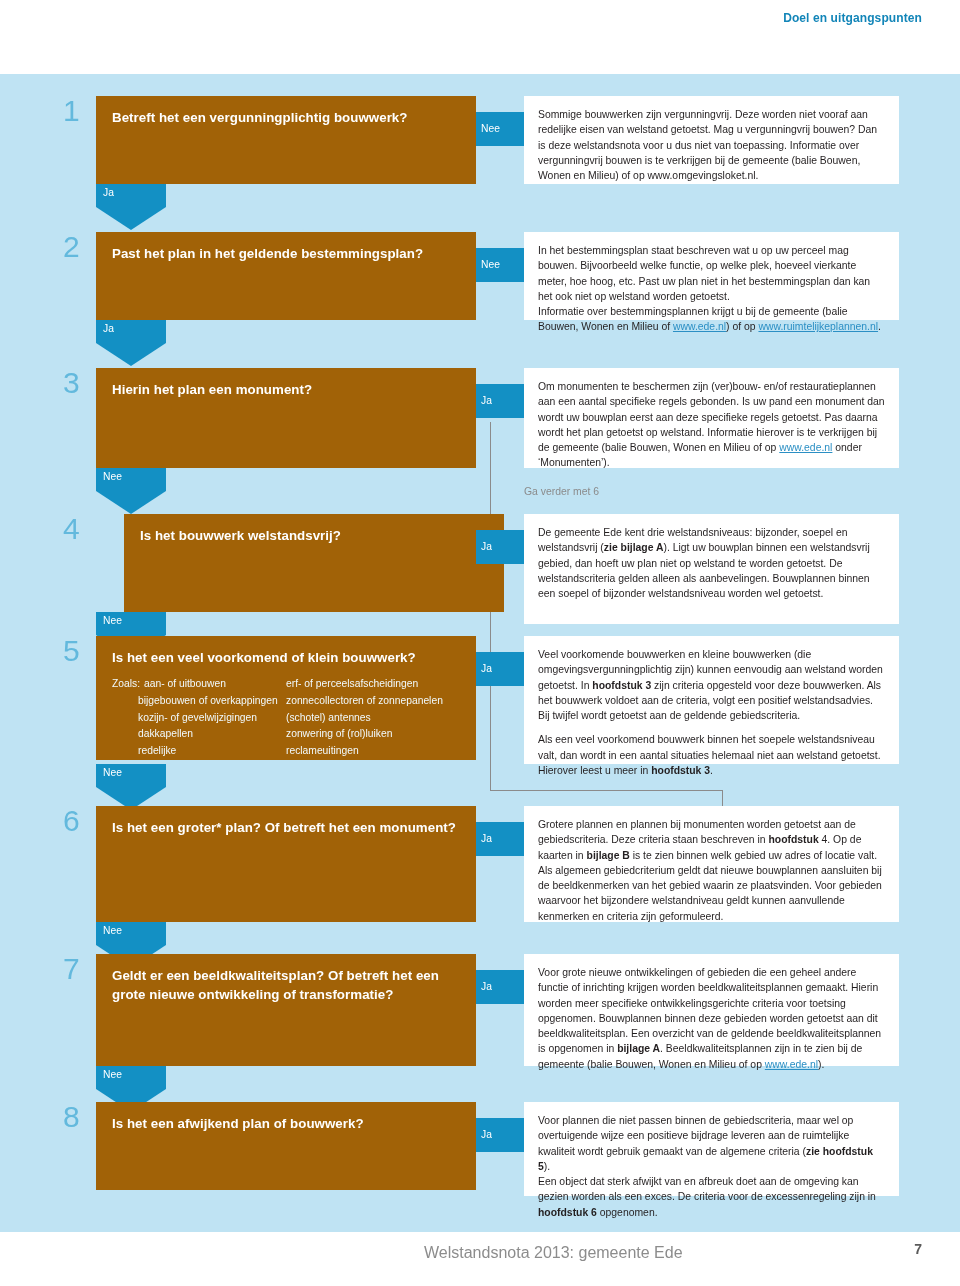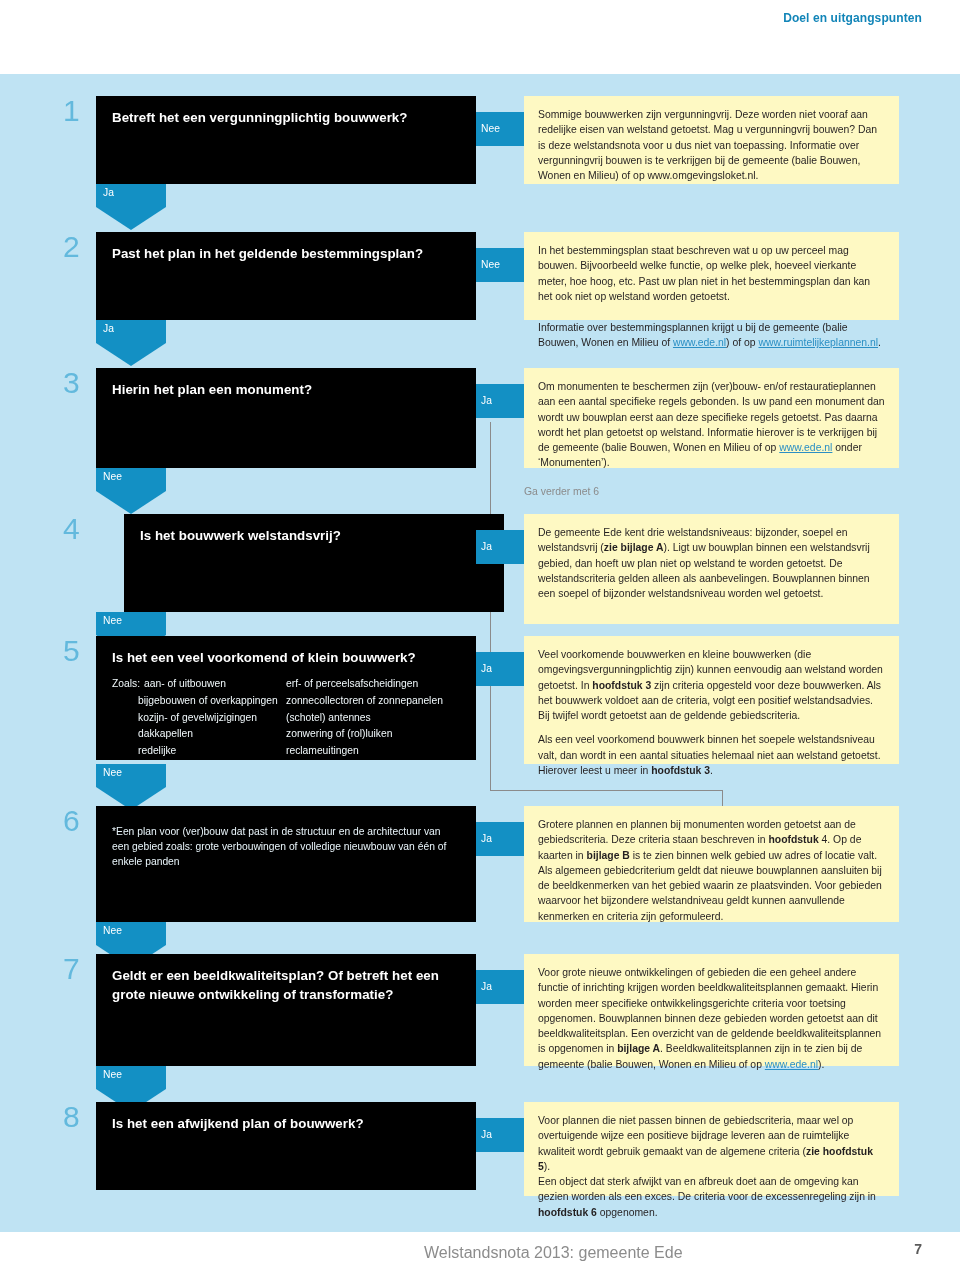--- a/index.html
+++ b/index.html
@@ -59,21 +59,21 @@
     color: #63b9dd;
     text-align: left;
   }
 
   
   .qbox {
     position: absolute;
     left: 96px;
     top: 0;
     width: 380px;
-    background: #000000;
+    background: #a16207;
     color: #ffffff;
     box-sizing: border-box;
     padding: 12px 16px 10px 16px;
   }
   .qbox .qtitle {
     font-size: 13.3px;
     font-weight: bold;
     line-height: 1.45;
     margin: 0;
     letter-spacing: 0.05px;
@@ -164,21 +164,21 @@
     color: #ffffff;
     z-index: 2;
   }
 
   
   .ebox {
     position: absolute;
     left: 524px;
     top: 0;
     width: 375px;
-    background: #fef9c3;
+    background: #ffffff;
     color: #231f20;
     box-sizing: border-box;
     padding: 11px 14px 12px 14px;
     font-size: 10.4px;
     line-height: 1.47;
   }
   .ebox p {
     margin: 0;
   }
   .ebox p + p {
@@ -275,21 +275,21 @@
     <div class="tab" style="top:16px;">
       <span>Nee</span>
     </div>
     <div class="downarrow" style="top:88px;">
       <div class="stem"></div>
       <div class="head"></div>
       <div class="lbl">Ja</div>
     </div>
     <div class="ebox" style="height:88px;">
       <p><span>In het bestemmingsplan staat beschreven wat u op uw perceel mag bouwen. Bijvoorbeeld welke functie, op welke plek, hoeveel vierkante meter, hoe hoog, etc. Past uw plan niet in het bestemmingsplan dan kan het ook niet op welstand worden getoetst.</span></p>
-      <p style="margin-top:16px"><span>Informatie over bestemmingsplannen krijgt u bij de gemeente (balie Bouwen, Wonen en Milieu of </span><span class="lnk">www.ede.nl</span><span>) of op </span><span class="lnk">www.ruimtelijkeplannen.nl</span><span>.</span></p>
+      <p style="margin-top:0"><span>Informatie over bestemmingsplannen krijgt u bij de gemeente (balie Bouwen, Wonen en Milieu of </span><span class="lnk">www.ede.nl</span><span>) of op </span><span class="lnk">www.ruimtelijkeplannen.nl</span><span>.</span></p>
     </div>
   </div>
 
   <div class="step" style="top:294px;">
     <div class="step-num">3</div>
     <div class="qbox" style="height:100px;">
       <p class="qtitle">Hierin het plan een monument?</p>
     </div>
     <div class="tab" style="top:16px;">
       <span>Ja</span>
@@ -362,21 +362,21 @@
     </div>
     <div class="ebox" style="height:128px;">
       <p><span>Veel voorkomende bouwwerken en kleine bouwwerken (die omgevingsvergunningplichtig zijn) kunnen eenvoudig aan welstand worden getoetst. In </span><b>hoofdstuk 3</b><span> zijn criteria opgesteld voor deze bouwwerken. Als het bouwwerk voldoet aan de criteria, volgt een positief welstandsadvies. Bij twijfel wordt getoetst aan de geldende gebiedscriteria.</span></p>
       <p><span>Als een veel voorkomend bouwwerk binnen het soepele welstandsniveau valt, dan wordt in een aantal situaties helemaal niet aan welstand getoetst. Hierover leest u meer in </span><b>hoofdstuk 3</b><span>.</span></p>
     </div>
   </div>
 
   <div class="step" style="top:732px;">
     <div class="step-num">6</div>
     <div class="qbox" style="height:116px;">
-      <p class="qnote">*Een plan voor (ver)bouw dat past in de structuur en de architectuur van een gebied zoals: grote verbouwingen of volledige nieuwbouw van één of enkele panden</p>
+      <p class="qtitle">Is het een groter* plan? Of betreft het een monument?</p>
     </div>
     <div class="tab" style="top:16px;">
       <span>Ja</span>
     </div>
     <div class="downarrow" style="top:116px;">
       <div class="stem"></div>
       <div class="head"></div>
       <div class="lbl">Nee</div>
     </div>
     <div class="ebox" style="height:116px;">

